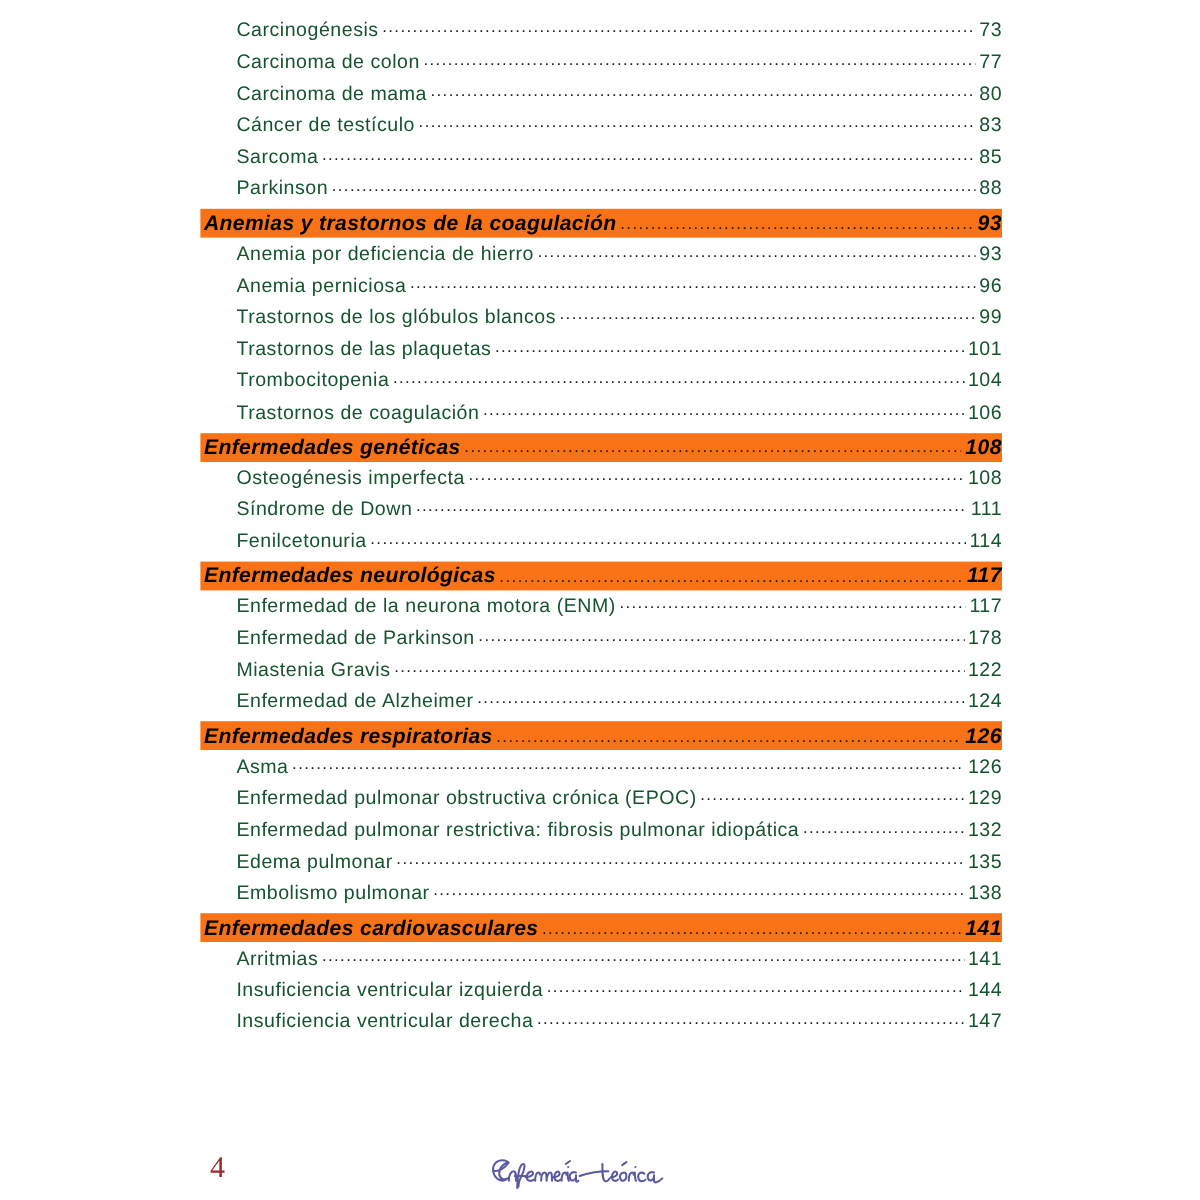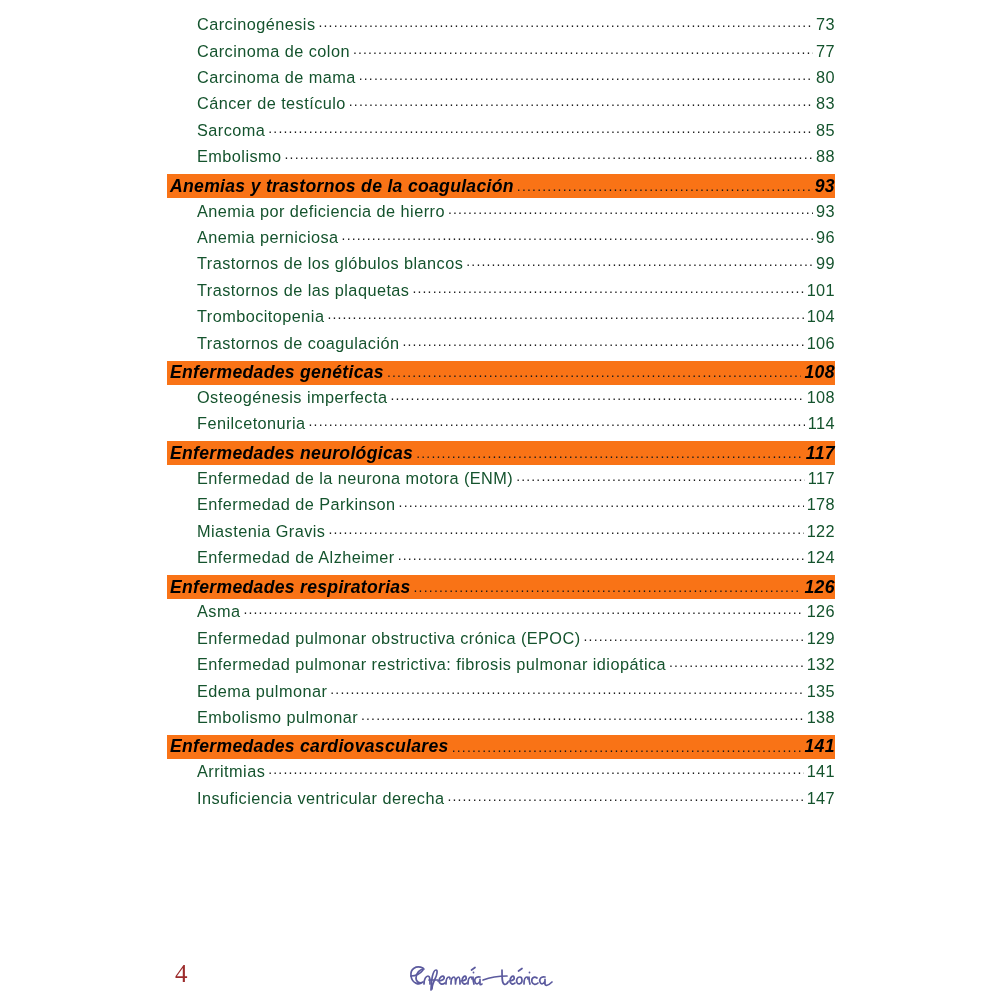--- a/index.html
+++ b/index.html
@@ -145,21 +145,21 @@
       <span class="label">Cáncer de testículo</span>
       <span class="leader"></span>
       <span class="page">83</span>
     </div>
     <div class="row entry">
       <span class="label">Sarcoma</span>
       <span class="leader"></span>
       <span class="page">85</span>
     </div>
     <div class="row entry">
-      <span class="label">Embolismo</span>
+      <span class="label">Parkinson</span>
       <span class="leader"></span>
       <span class="page">88</span>
     </div>
     <div class="row section">
       <span class="label">Anemias y trastornos de la coagulación</span>
       <span class="leader"></span>
       <span class="page">93</span>
     </div>
     <div class="row entry">
       <span class="label">Anemia por deficiencia de hierro</span>
@@ -195,20 +195,25 @@
       <span class="label">Enfermedades genéticas</span>
       <span class="leader"></span>
       <span class="page">108</span>
     </div>
     <div class="row entry">
       <span class="label">Osteogénesis imperfecta</span>
       <span class="leader"></span>
       <span class="page">108</span>
     </div>
     <div class="row entry">
+      <span class="label">Síndrome de Down</span>
+      <span class="leader"></span>
+      <span class="page">111</span>
+    </div>
+    <div class="row entry">
       <span class="label">Fenilcetonuria</span>
       <span class="leader"></span>
       <span class="page">114</span>
     </div>
     <div class="row section">
       <span class="label">Enfermedades neurológicas</span>
       <span class="leader"></span>
       <span class="page">117</span>
     </div>
     <div class="row entry">
@@ -263,20 +268,25 @@
     </div>
     <div class="row section">
       <span class="label">Enfermedades cardiovasculares</span>
       <span class="leader"></span>
       <span class="page">141</span>
     </div>
     <div class="row entry">
       <span class="label">Arritmias</span>
       <span class="leader"></span>
       <span class="page">141</span>
+    </div>
+    <div class="row entry">
+      <span class="label">Insuficiencia ventricular izquierda</span>
+      <span class="leader"></span>
+      <span class="page">144</span>
     </div>
     <div class="row entry">
       <span class="label">Insuficiencia ventricular derecha</span>
       <span class="leader"></span>
       <span class="page">147</span>
     </div>
   </div>
 
 <div id="footer">
   <div id="page-number">4</div>

